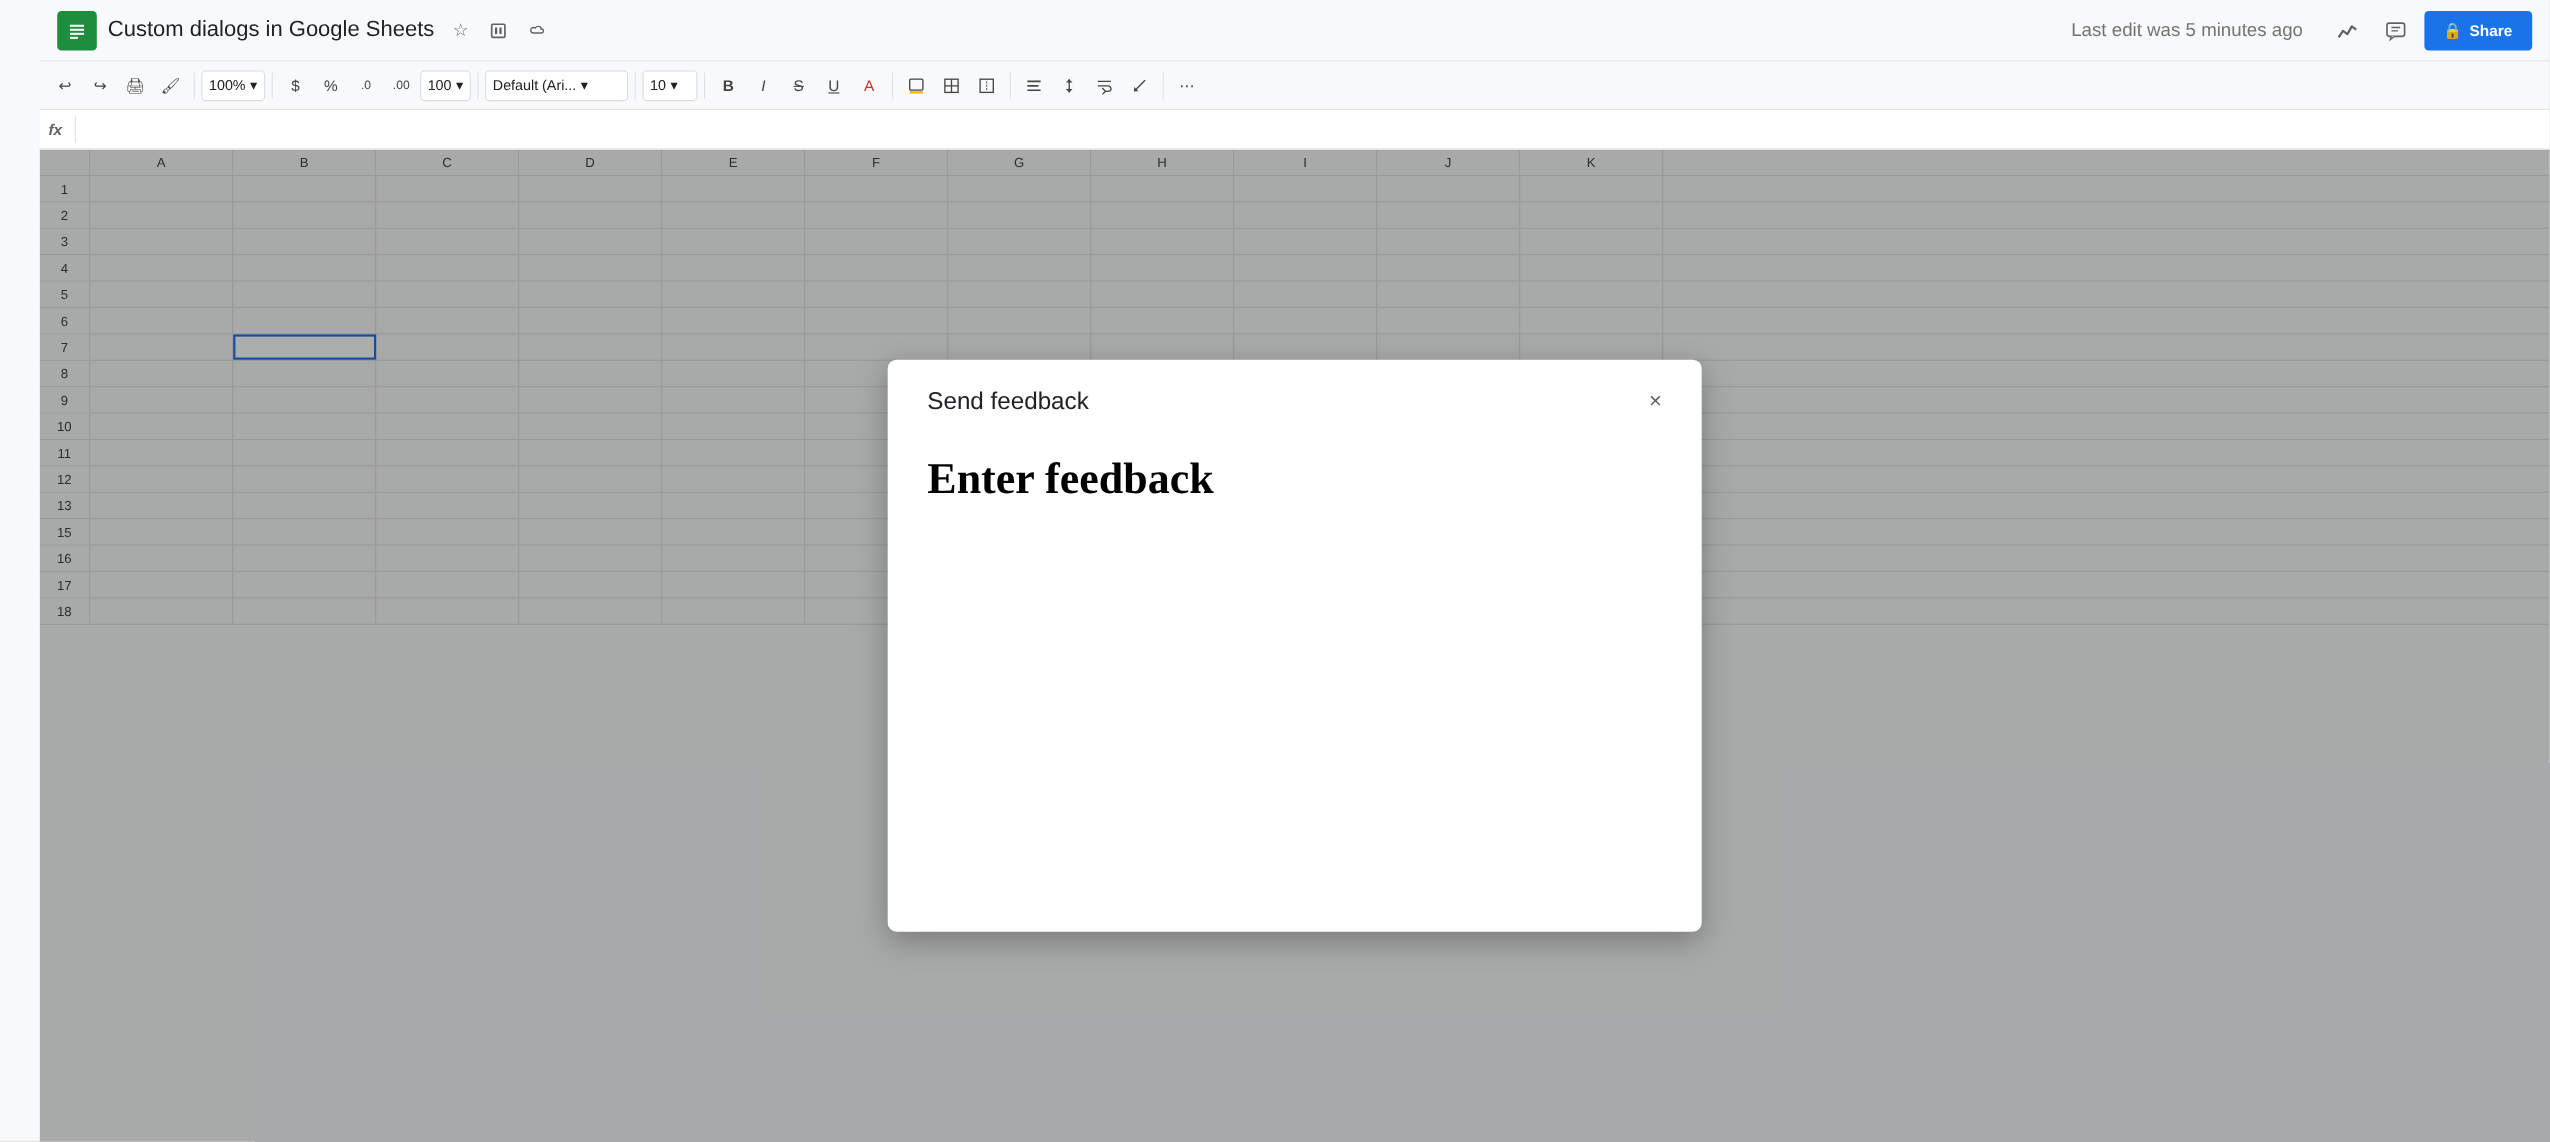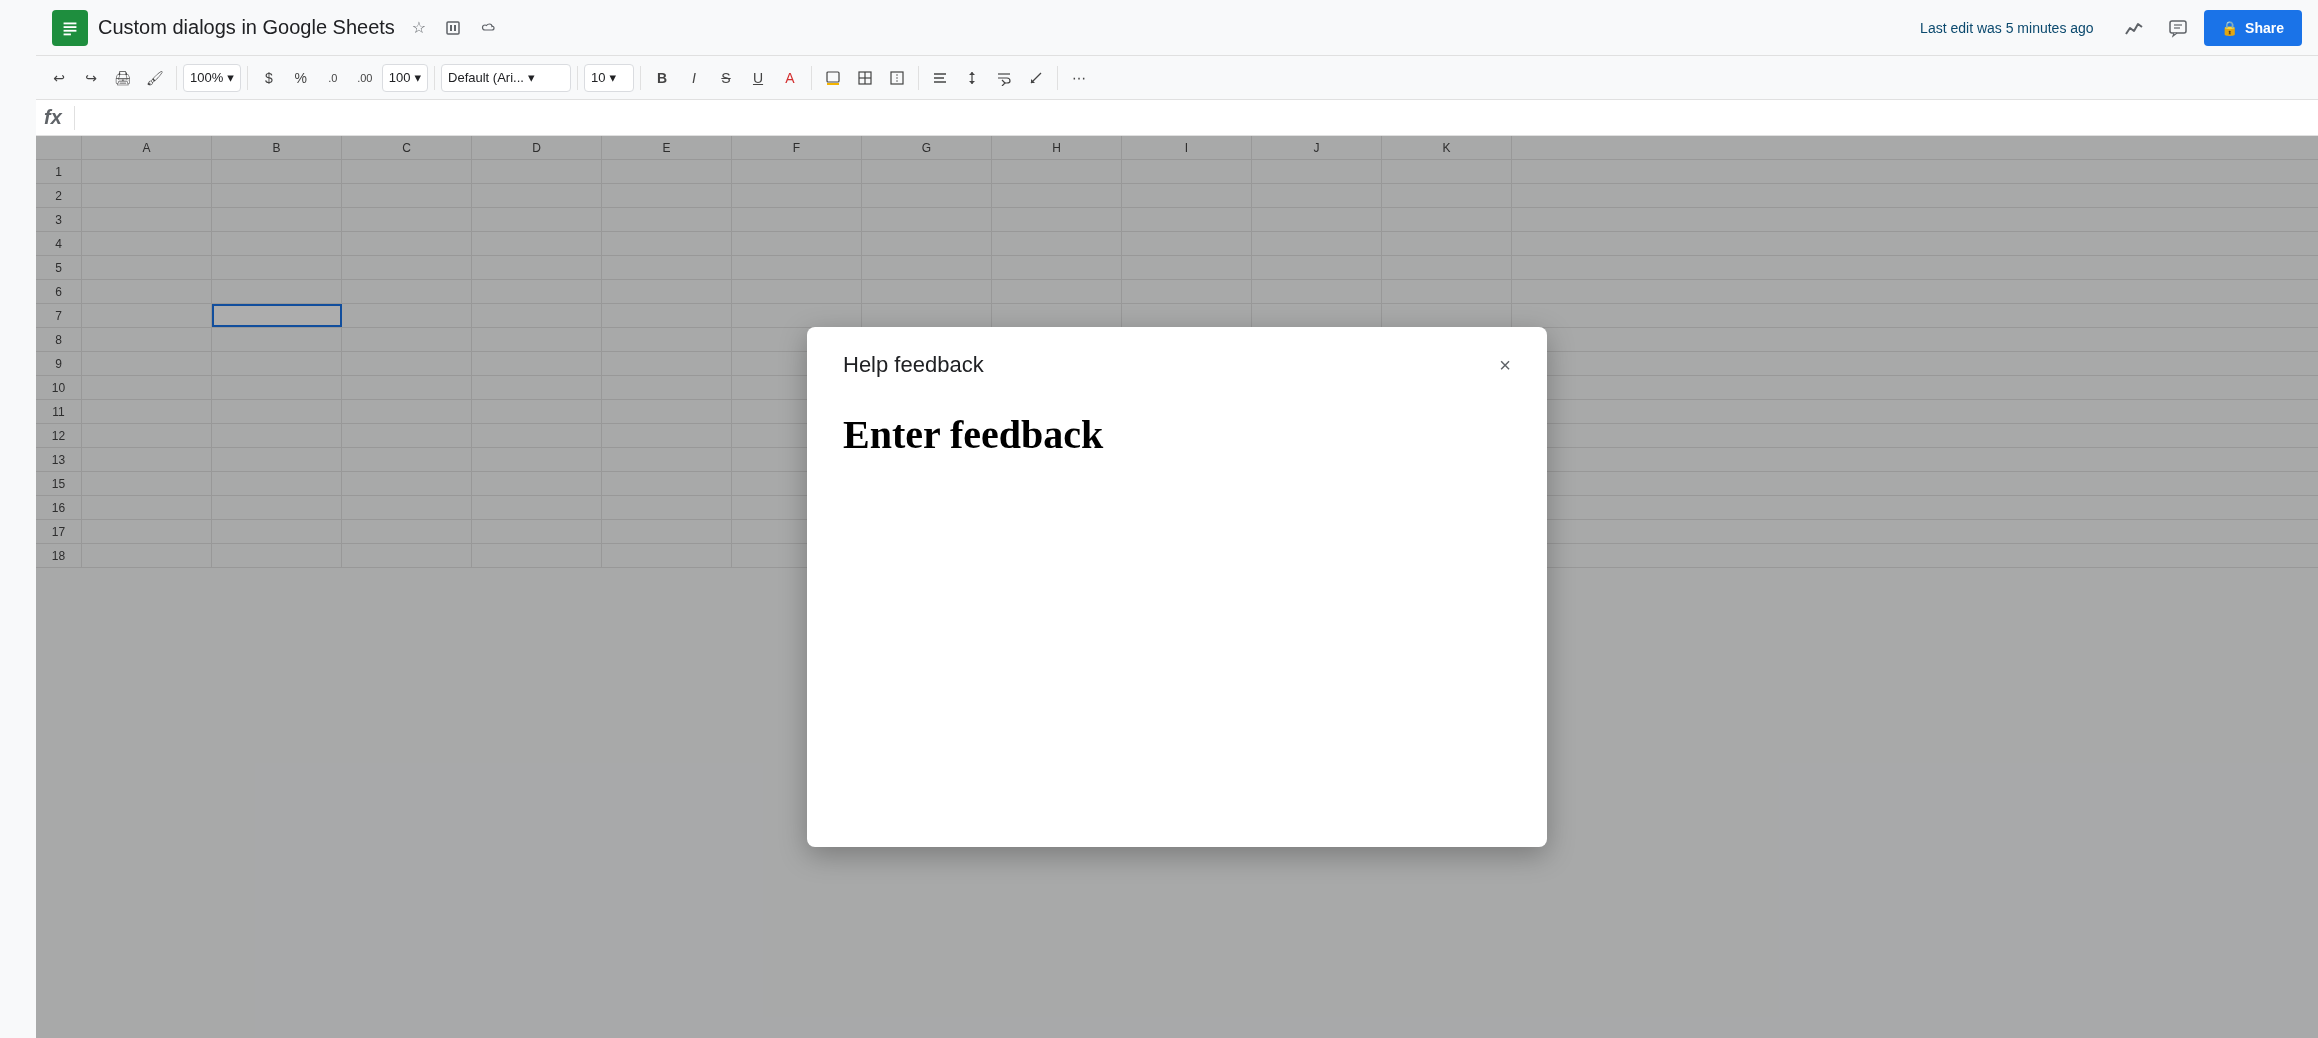--- a/index.html
+++ b/index.html
@@ -70,22 +70,22 @@
       justify-content: center;
       color: #5f6368;
       font-size: 16px;
       cursor: pointer;
       border-radius: 50%;
     }
 
     #title-spacer { flex: 1; }
 
     #last-edit {
-      font-size: 14px;
-      color: #0c4a6e;
+      font-size: 17px;
+      color: #737373;
       margin-right: 12px;
     }
 
     #title-right-icons {
       display: flex;
       align-items: center;
       gap: 8px;
     }
 
     .header-icon-btn {
@@ -186,21 +186,21 @@
       height: 36px;
       background: #fff;
       border-bottom: 1px solid #e0e0e0;
       display: flex;
       align-items: center;
       padding: 0 8px;
       gap: 8px;
     }
 
     #fx-label {
-      font-size: 20px;
+      font-size: 14px;
       color: #5f6368;
       font-style: italic;
       font-weight: bold;
       margin-right: 4px;
     }
 
     #formula-divider {
       width: 1px;
       height: 24px;
       background: #e0e0e0;
@@ -758,21 +758,21 @@
             <div class="cell" style="width:130px;"></div>
             <div class="cell" style="width:130px;"></div>
             <div class="cell" style="width:130px;"></div>
         </div>
       </div>
     </div>
 
     <div id="modal-backdrop">
       <div id="dialog">
         <div id="dialog-header">
-          <span id="dialog-title">Help feedback</span>
+          <span id="dialog-title">Send feedback</span>
           <button id="dialog-close">
             <span>×</span>
           </button>
         </div>
         <div id="dialog-body">
           <div id="dialog-heading">Enter feedback</div>
         </div>
       </div>
     </div>
 

